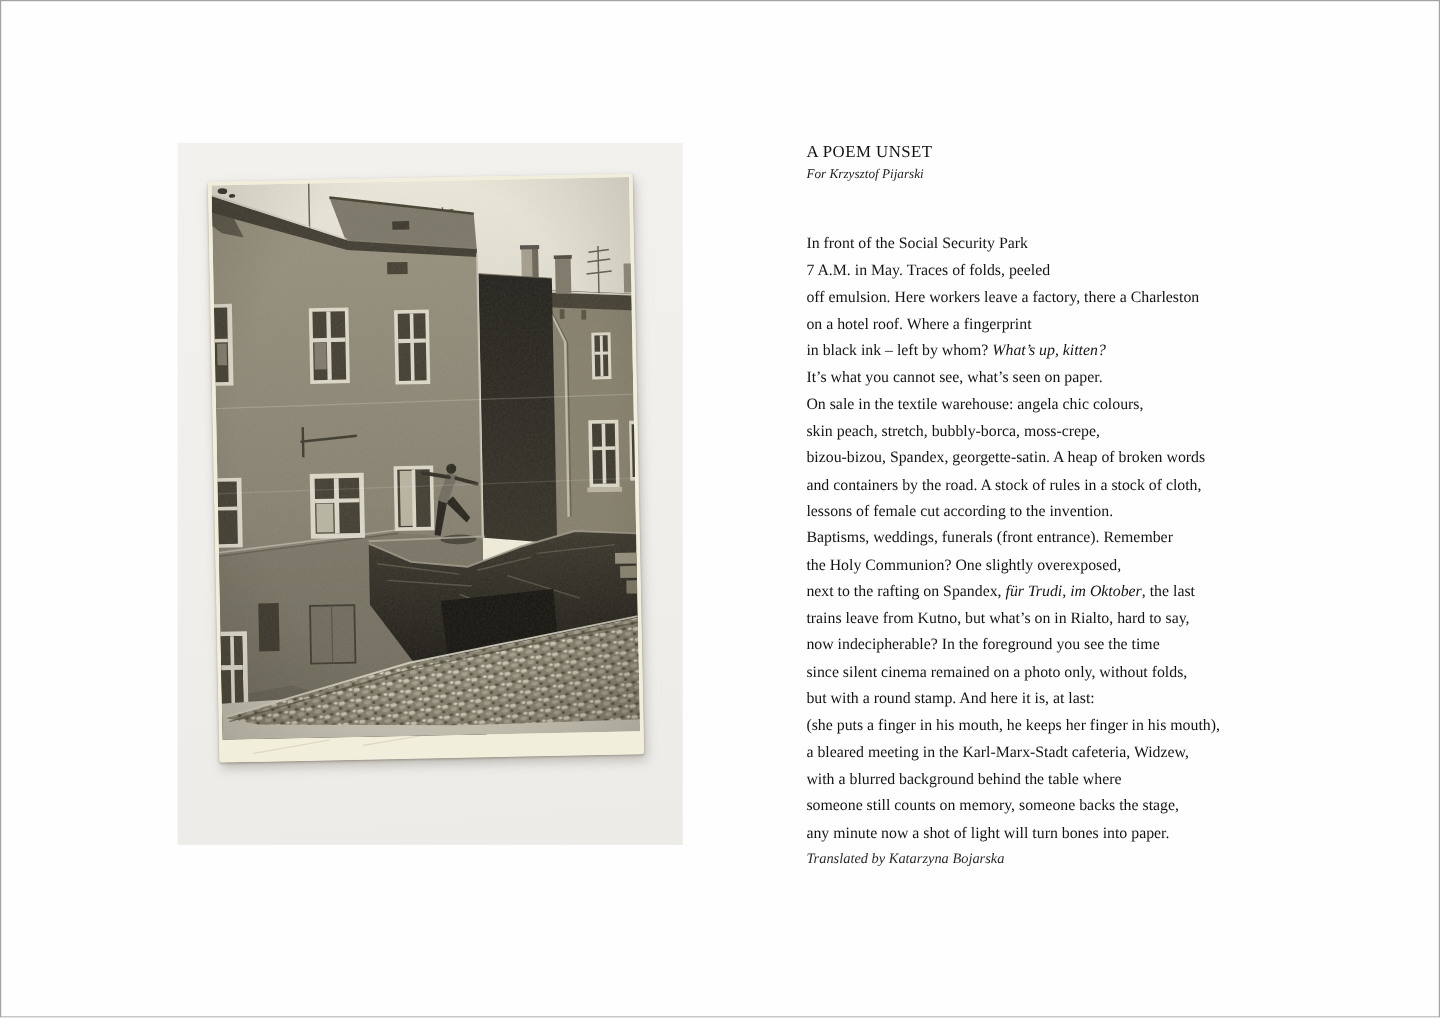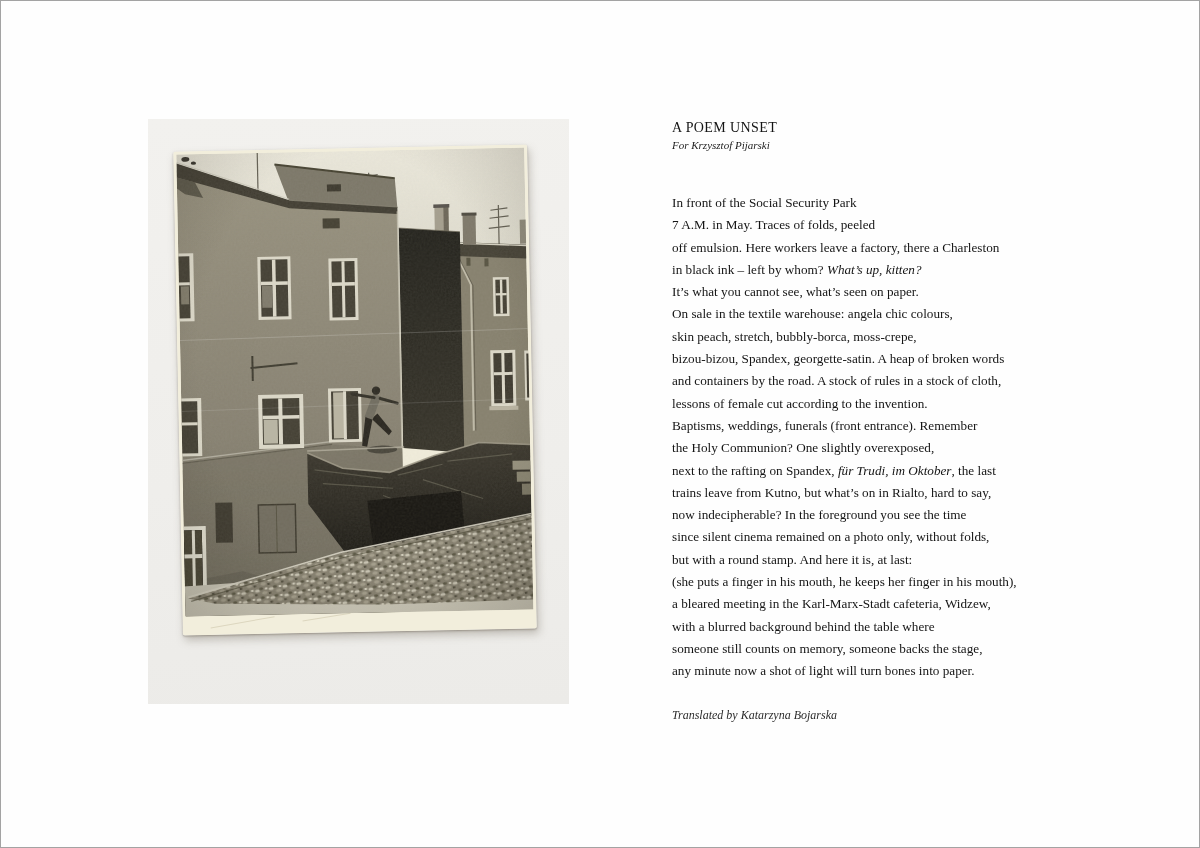--- a/index.html
+++ b/index.html
@@ -265,20 +265,21 @@
     </div>
   </div>
 
   <div class="poem">
     <div class="poem-title">A POEM UNSET</div>
     <div class="poem-dedication">For Krzysztof Pijarski</div>
     <div class="poem-body">
         <div class="poem-line"><span>In front of the Social Security Park</span></div>
         <div class="poem-line"><span>7 A.M. in May. Traces of folds, peeled</span></div>
         <div class="poem-line"><span>off emulsion. Here workers leave a factory, there a Charleston</span></div>
+        <div class="poem-line"><span>on a hotel roof. Where a fingerprint</span></div>
         <div class="poem-line"><span>in black ink – left by whom? </span><em>What’s up, kitten?</em></div>
         <div class="poem-line"><span>It’s what you cannot see, what’s seen on paper.</span></div>
         <div class="poem-line"><span>On sale in the textile warehouse: angela chic colours,</span></div>
         <div class="poem-line"><span>skin peach, stretch, bubbly-borca, moss-crepe,</span></div>
         <div class="poem-line"><span>bizou-bizou, Spandex, georgette-satin. A heap of broken words</span></div>
         <div class="poem-line"><span>and containers by the road. A stock of rules in a stock of cloth,</span></div>
         <div class="poem-line"><span>lessons of female cut according to the invention.</span></div>
         <div class="poem-line"><span>Baptisms, weddings, funerals (front entrance). Remember</span></div>
         <div class="poem-line"><span>the Holy Communion? One slightly overexposed,</span></div>
         <div class="poem-line"><span>next to the rafting on Spandex, </span><em>für Trudi, im Oktober</em><span>, the last</span></div>

